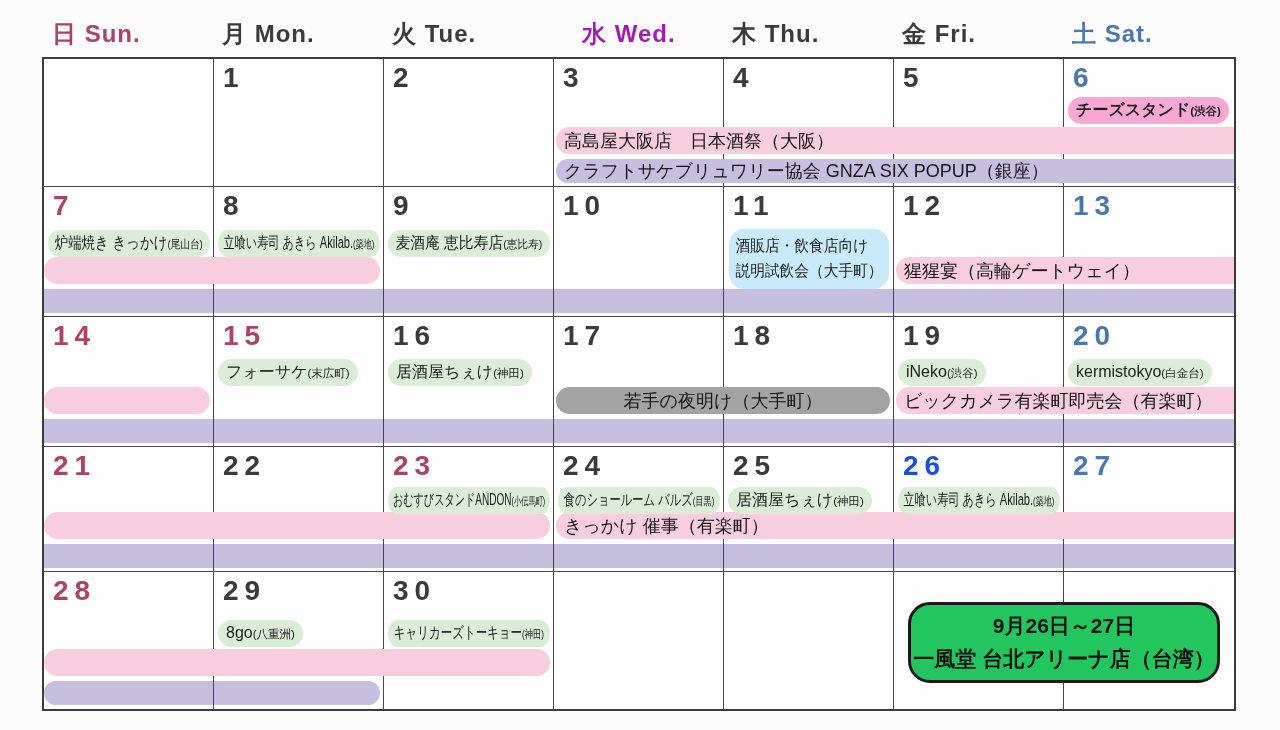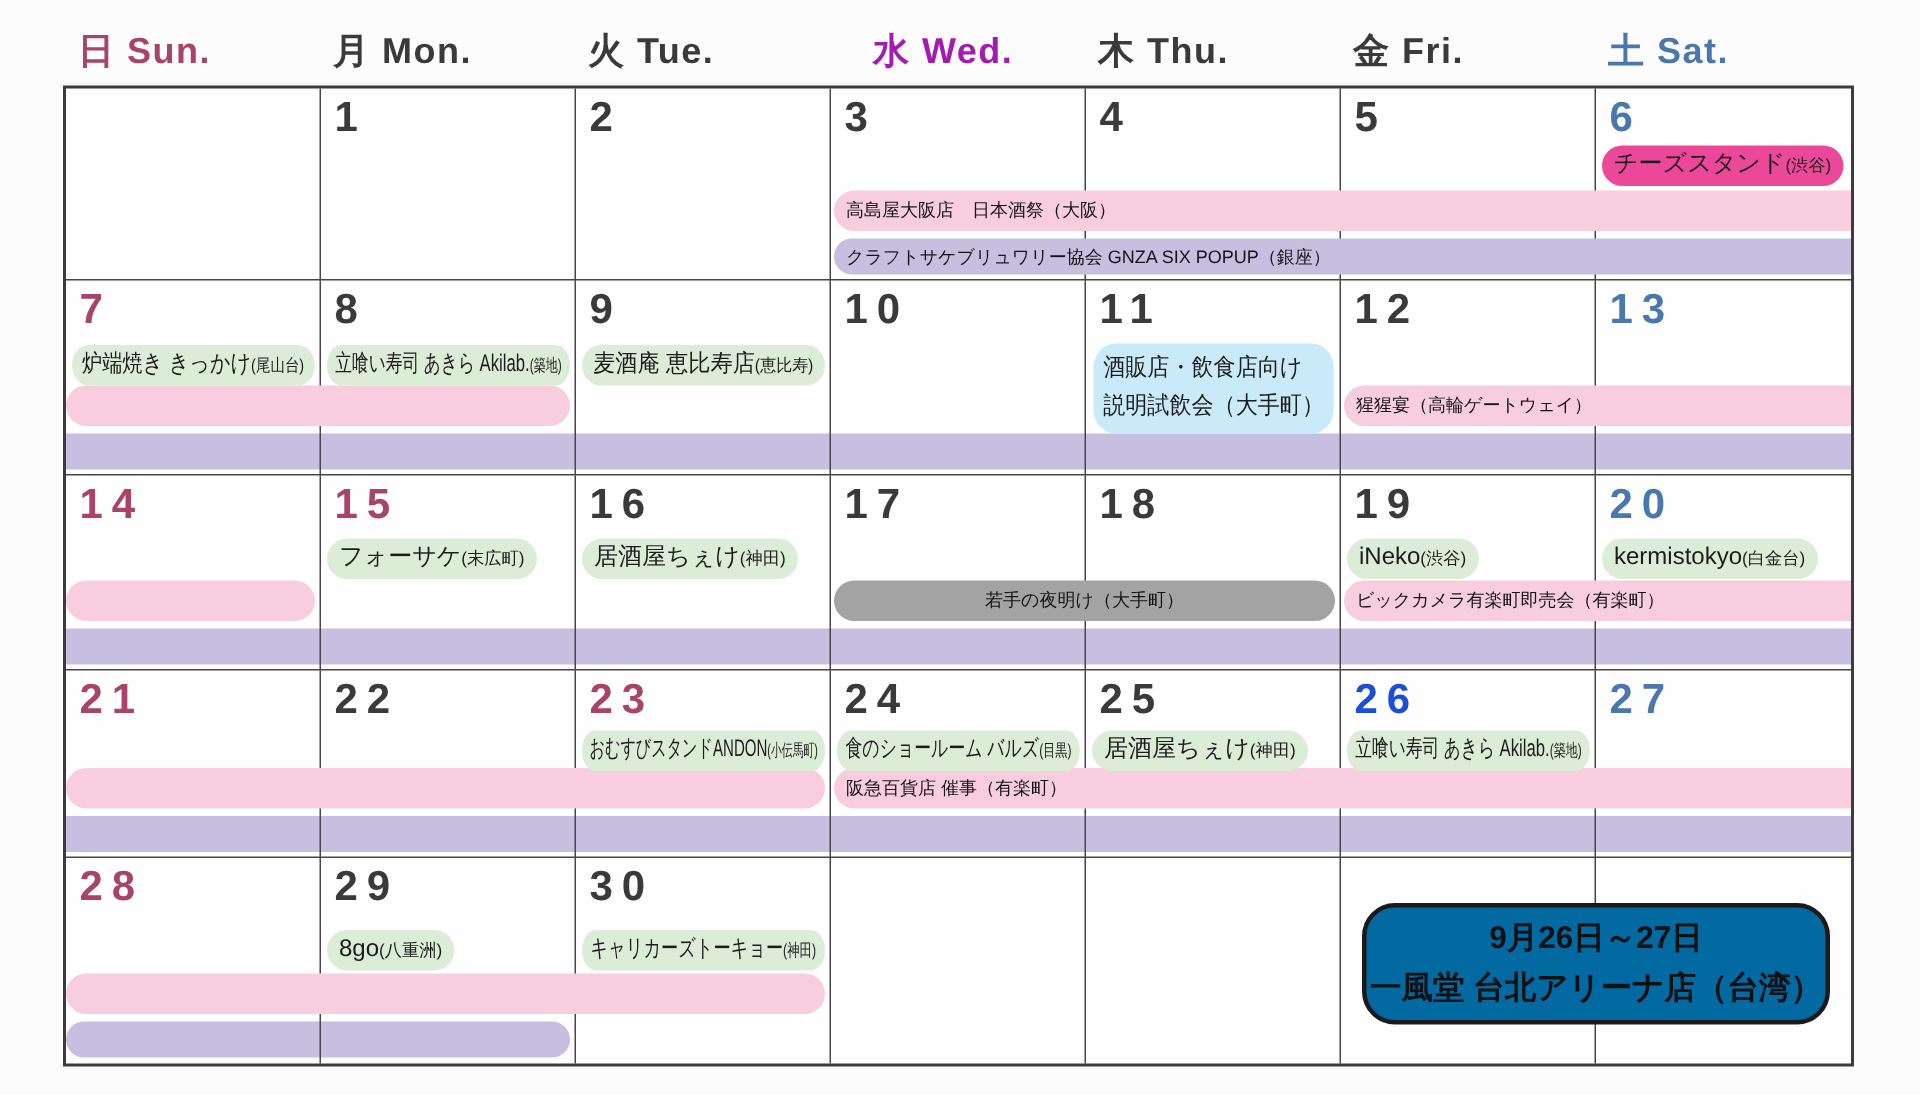--- a/index.html
+++ b/index.html
@@ -32,27 +32,27 @@
     transform-origin:left center;
   }
   .pill .note{font-size:11.5px;}
   .infopill{
     position:absolute;z-index:3;border-radius:16px;
     padding:5px 7px;font-size:16px;color:#1c1c1c;line-height:1.55;
     white-space:nowrap;transform-origin:left center;
   }
   .bar{
     position:absolute;display:flex;align-items:center;
-    font-size:12px;color:#141414;white-space:nowrap;overflow:visible;
+    font-size:18px;color:#141414;white-space:nowrap;overflow:visible;
   }
   .bar.left{padding-left:8px;box-sizing:border-box;}
   .bar.center{justify-content:center;}
   #note-box{
     position:absolute;z-index:4;left:864px;top:543px;width:312px;height:81px;
-    background:#0369a1;border:3px solid #1a1a1a;border-radius:22px;
+    background:#22c55e;border:3px solid #1a1a1a;border-radius:22px;
     display:flex;flex-direction:column;justify-content:center;align-items:center;
     font-size:21px;font-weight:600;color:#111;line-height:1.55;
     box-sizing:border-box;
   }
 </style>
 </head>
 <body>
 
 <div id="header">
     <div class="wday" style="left: 10px; color: rgb(168, 67, 106);">日 Sun.</div>
@@ -83,21 +83,21 @@
     <div class="bar left" style="left: 0px; top: 328px; width: 166px; height: 27px; background: rgb(248, 205, 222); border-radius: 14px; z-index: 3;"></div>
     <div class="bar center" style="left: 512px; top: 328px; width: 334px; height: 27px; background: #a3a3a3; border-radius: 14px; z-index: 3;">
       <span>若手の夜明け（大手町）</span>
     </div>
     <div class="bar left" style="left: 852px; top: 328px; width: 338px; height: 27px; background: rgb(248, 205, 222); border-radius: 14px 0px 0px 14px; z-index: 3;">
       <span>ビックカメラ有楽町即売会（有楽町）</span>
     </div>
     <div class="bar left" style="left: 0px; top: 360px; width: 1190px; height: 24px; background: rgb(198, 191, 223); border-radius: 0px; z-index: 1;"></div>
     <div class="bar left" style="left: 0px; top: 453px; width: 506px; height: 27px; background: rgb(248, 205, 222); border-radius: 14px; z-index: 3;"></div>
     <div class="bar left" style="left: 512px; top: 453px; width: 678px; height: 27px; background: rgb(248, 205, 222); border-radius: 14px 0px 0px 14px; z-index: 3;">
-      <span>阪急百貨店 催事（有楽町）</span>
+      <span>きっかけ 催事（有楽町）</span>
     </div>
     <div class="bar left" style="left: 0px; top: 485px; width: 1190px; height: 24px; background: rgb(198, 191, 223); border-radius: 0px; z-index: 1;"></div>
     <div class="bar left" style="left: 0px; top: 590px; width: 506px; height: 27px; background: rgb(248, 205, 222); border-radius: 14px; z-index: 3;"></div>
     <div class="bar left" style="left: 0px; top: 622px; width: 336px; height: 24px; background: rgb(198, 191, 223); border-radius: 12px; z-index: 1;"></div>
     <div class="cell bR bB" style="left: 0px; top: 0px; width: 170px; height: 128px;"></div>
     <div class="cell bR bB" style="left: 170px; top: 0px; width: 170px; height: 128px;">
       <div class="num" style="color: rgb(58, 58, 58);">1</div>
     </div>
     <div class="cell bR bB" style="left: 340px; top: 0px; width: 170px; height: 128px;">
       <div class="num" style="color: rgb(58, 58, 58);">2</div>
@@ -183,21 +183,21 @@
     <div class="cell bR" style="left: 170px; top: 513px; width: 170px; height: 137px;">
       <div class="num" style="color: rgb(58, 58, 58);">29</div>
     </div>
     <div class="cell bR" style="left: 340px; top: 513px; width: 170px; height: 137px;">
       <div class="num" style="color: rgb(58, 58, 58);">30</div>
     </div>
     <div class="cell bR" style="left: 510px; top: 513px; width: 170px; height: 137px;"></div>
     <div class="cell bR" style="left: 680px; top: 513px; width: 170px; height: 137px;"></div>
     <div class="cell bR" style="left: 850px; top: 513px; width: 170px; height: 137px;"></div>
     <div class="cell" style="left: 1020px; top: 513px; width: 170px; height: 137px;"></div>
-    <div class="pill" style="left: 1024px; top: 38px; background: #ec4899;"><span>チーズスタンド</span><span class="note">(渋谷)</span></div>
+    <div class="pill" style="left: 1024px; top: 38px; background: #f9a8d4; font-weight: bold;"><span>チーズスタンド</span><span class="note">(渋谷)</span></div>
     <div class="pill" style="left: 4px; top: 171px; background: rgb(219, 236, 215); transform: scaleX(0.839);"><span>炉端焼き きっかけ</span><span class="note">(尾山台)</span></div>
     <div class="pill" style="left: 174px; top: 171px; background: rgb(219, 236, 215); transform: scaleX(0.695);"><span>立喰い寿司 あきら Akilab.</span><span class="note">(築地)</span></div>
     <div class="pill" style="left: 344px; top: 171px; background: rgb(219, 236, 215); transform: scaleX(0.926);"><span>麦酒庵 恵比寿店</span><span class="note">(恵比寿)</span></div>
     <div class="pill" style="left: 174px; top: 300px; background: rgb(219, 236, 215);"><span>フォーサケ</span><span class="note">(末広町)</span></div>
     <div class="pill" style="left: 344px; top: 300px; background: rgb(219, 236, 215);"><span>居酒屋ちぇけ</span><span class="note">(神田)</span></div>
     <div class="pill" style="left: 854px; top: 300px; background: rgb(219, 236, 215);"><span>iNeko</span><span class="note">(渋谷)</span></div>
     <div class="pill" style="left: 1024px; top: 300px; background: rgb(219, 236, 215);"><span>kermistokyo</span><span class="note">(白金台)</span></div>
     <div class="pill" style="left: 344px; top: 428px; background: rgb(219, 236, 215); transform: scaleX(0.628);"><span>おむすびスタンドANDON</span><span class="note">(小伝馬町)</span></div>
     <div class="pill" style="left: 514px; top: 428px; background: rgb(219, 236, 215); transform: scaleX(0.704);"><span>食のショールーム バルズ</span><span class="note">(目黒)</span></div>
     <div class="pill" style="left: 684px; top: 428px; background: rgb(219, 236, 215);"><span>居酒屋ちぇけ</span><span class="note">(神田)</span></div>

